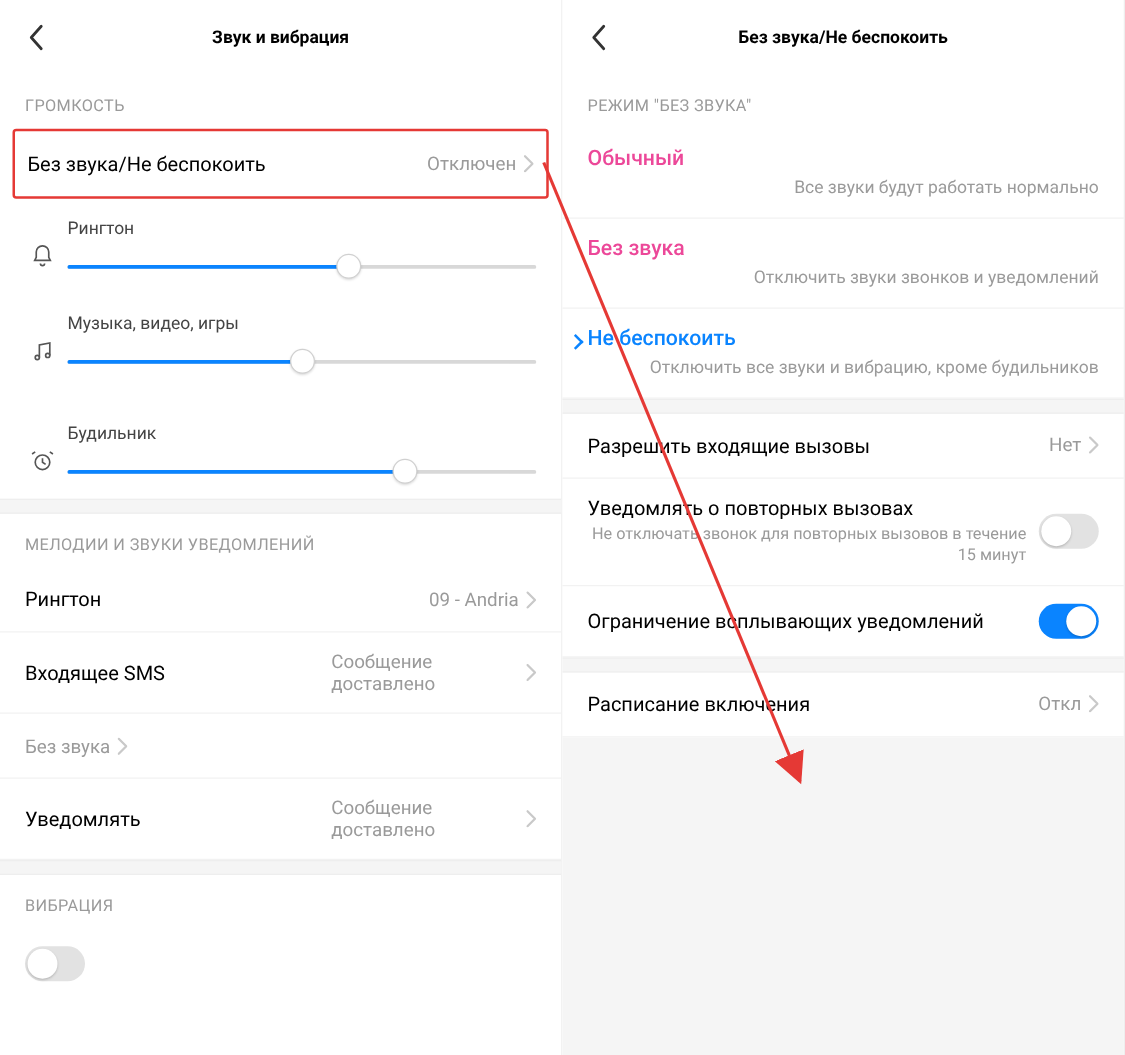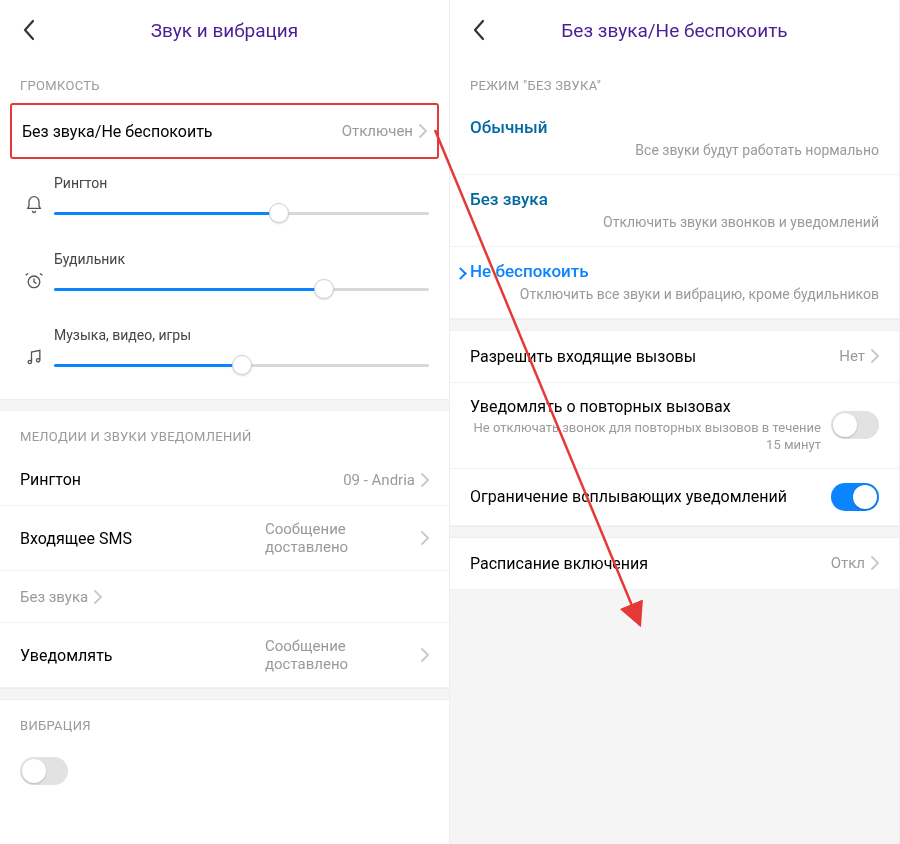--- a/index.html
+++ b/index.html
@@ -31,23 +31,23 @@
     height: 30px;
     display: flex;
     align-items: center;
     justify-content: center;
     cursor: pointer;
   }
   .back-btn svg { width: 14px; height: 22px; }
   .header-title {
     flex: 1;
     text-align: center;
-    font-size: 19px;
-    font-weight: 400;
-    color: #4c1d95;
+    font-size: 14px;
+    font-weight: 700;
+    color: #000000;
     margin-right: 30px;
   }
   .section-header {
     font-size: 13px;
     color: #9a9a9a;
     padding: 18px 20px 10px 20px;
     letter-spacing: 0.3px;
   }
   .row {
     display: flex;
@@ -103,21 +103,21 @@
     transform: translateX(-50%);
     box-shadow: 0 1px 2px rgba(0,0,0,0.15);
   }
   .spacer {
     height: 12px;
     background: #f5f5f5;
     border-top:1px solid #eee;
     border-bottom:1px solid #eee;
   }
   .mode-item { padding: 14px 20px; border-bottom: 1px solid #f2f2f2; }
-  .mode-item .mode-title { font-size: 17px; color: #0369a1; font-weight: 500; margin-bottom:4px;}
+  .mode-item .mode-title { font-size: 17px; color: #ec4899; font-weight: 500; margin-bottom:4px;}
   .mode-item .mode-sub { font-size: 14px; color: #9a9a9a; line-height:1.35;text-align:right; }
   .mode-item.selected .mode-title { color: #0a84ff; }
   .mode-item.selected { position: relative; }
   .mode-item.selected::before {
     content:""; position:absolute; left:6px; top:22px; width:7px; height:7px;
     border-right:2px solid #0a84ff; border-bottom:2px solid #0a84ff;
     transform: rotate(-45deg);
   }
   .row-multi {
     display:flex; align-items:center; padding: 14px 20px;
@@ -180,52 +180,52 @@
     <div class="slider-content">
       <div class="slider-label">Рингтон</div>
       <div class="slider-track">
         <div class="track-bg"></div>
         <div class="track-fill" style="width:60%"></div>
         <div class="thumb" style="left:60%"></div>
       </div>
     </div>
   </div>
 
+  <div class="slider-row" style="padding-bottom:22px;">
+    <div class="icon">
+      <svg viewBox="0 0 24 24" fill="none" stroke="#555" stroke-width="1.6">
+          <path d="M9 18V6l10-2v12"></path>
+          <circle cx="7" cy="18" r="2"></circle>
+          <circle cx="17" cy="16" r="2"></circle>
+        </svg>
+    </div>
+    <div class="slider-content">
+      <div class="slider-label">Музыка, видео, игры</div>
+      <div class="slider-track">
+        <div class="track-bg"></div>
+        <div class="track-fill" style="width:50%"></div>
+        <div class="thumb" style="left:50%"></div>
+      </div>
+    </div>
+  </div>
+
   <div class="slider-row">
     <div class="icon">
       <svg viewBox="0 0 24 24" fill="none" stroke="#555" stroke-width="1.6">
           <circle cx="12" cy="13" r="7"></circle>
           <path d="M12 9v4l3 2"></path>
           <path d="M5 3l-3 2M19 3l3 2"></path>
         </svg>
     </div>
     <div class="slider-content">
       <div class="slider-label">Будильник</div>
       <div class="slider-track">
         <div class="track-bg"></div>
         <div class="track-fill" style="width:72%"></div>
         <div class="thumb" style="left:72%"></div>
-      </div>
-    </div>
-  </div>
-
-  <div class="slider-row" style="padding-bottom:22px;">
-    <div class="icon">
-      <svg viewBox="0 0 24 24" fill="none" stroke="#555" stroke-width="1.6">
-          <path d="M9 18V6l10-2v12"></path>
-          <circle cx="7" cy="18" r="2"></circle>
-          <circle cx="17" cy="16" r="2"></circle>
-        </svg>
-    </div>
-    <div class="slider-content">
-      <div class="slider-label">Музыка, видео, игры</div>
-      <div class="slider-track">
-        <div class="track-bg"></div>
-        <div class="track-fill" style="width:50%"></div>
-        <div class="thumb" style="left:50%"></div>
       </div>
     </div>
   </div>
 
   <div class="spacer"></div>
   <div class="section-header">МЕЛОДИИ И ЗВУКИ УВЕДОМЛЕНИЙ</div>
 
   <div class="row">
     <div class="label">Рингтон</div>
     <div class="value">09 - Andria</div>

